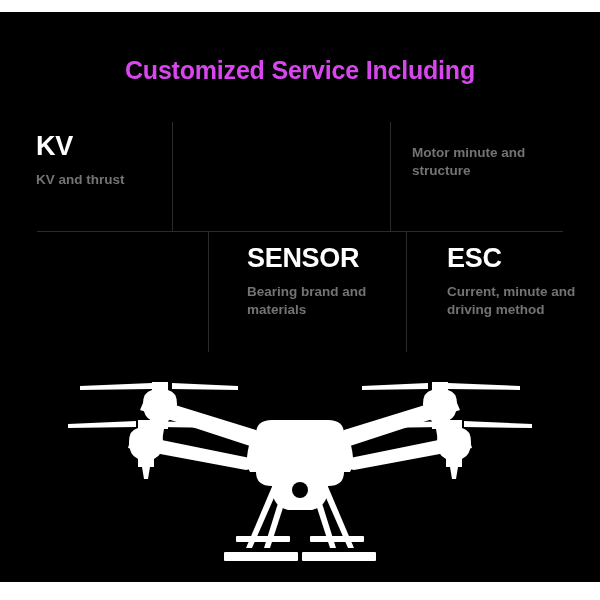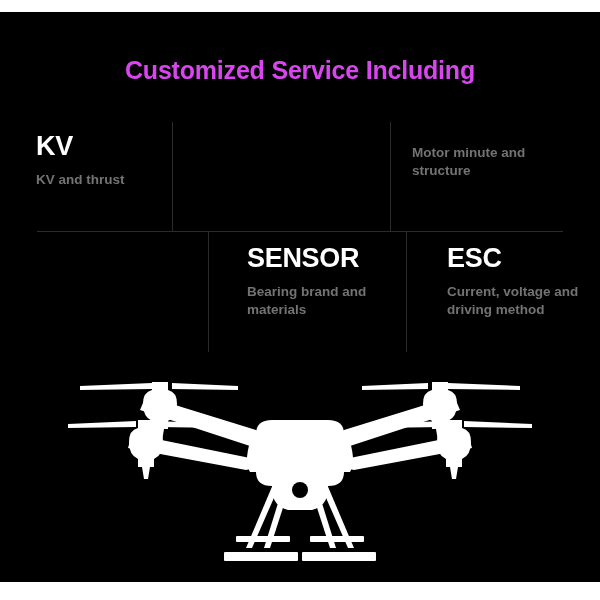--- a/index.html
+++ b/index.html
@@ -130,21 +130,21 @@
       <div class="cell" id="cell-sensor">
       </div>
 
       <div class="cell" id="cell-bearing">
         <div class="c-title">SENSOR</div>
         <div class="c-desc">Bearing brand and materials</div>
       </div>
 
       <div class="cell" id="cell-esc">
         <div class="c-title">ESC</div>
-        <div class="c-desc">Current, voltage and driving method</div>
+        <div class="c-desc">Current, minute and driving method</div>
       </div>
 
     </div>
 
     <div id="drone-figure">
       <svg width="480" height="200" viewBox="0 0 480 200" xmlns="http://www.w3.org/2000/svg">
         <g fill="#ffffff">
 
           <path d="M20 14 L92 11 L92 17 L20 18 Z"></path>
           <path d="M112 11 L178 14 L178 18 L112 17 Z"></path>

